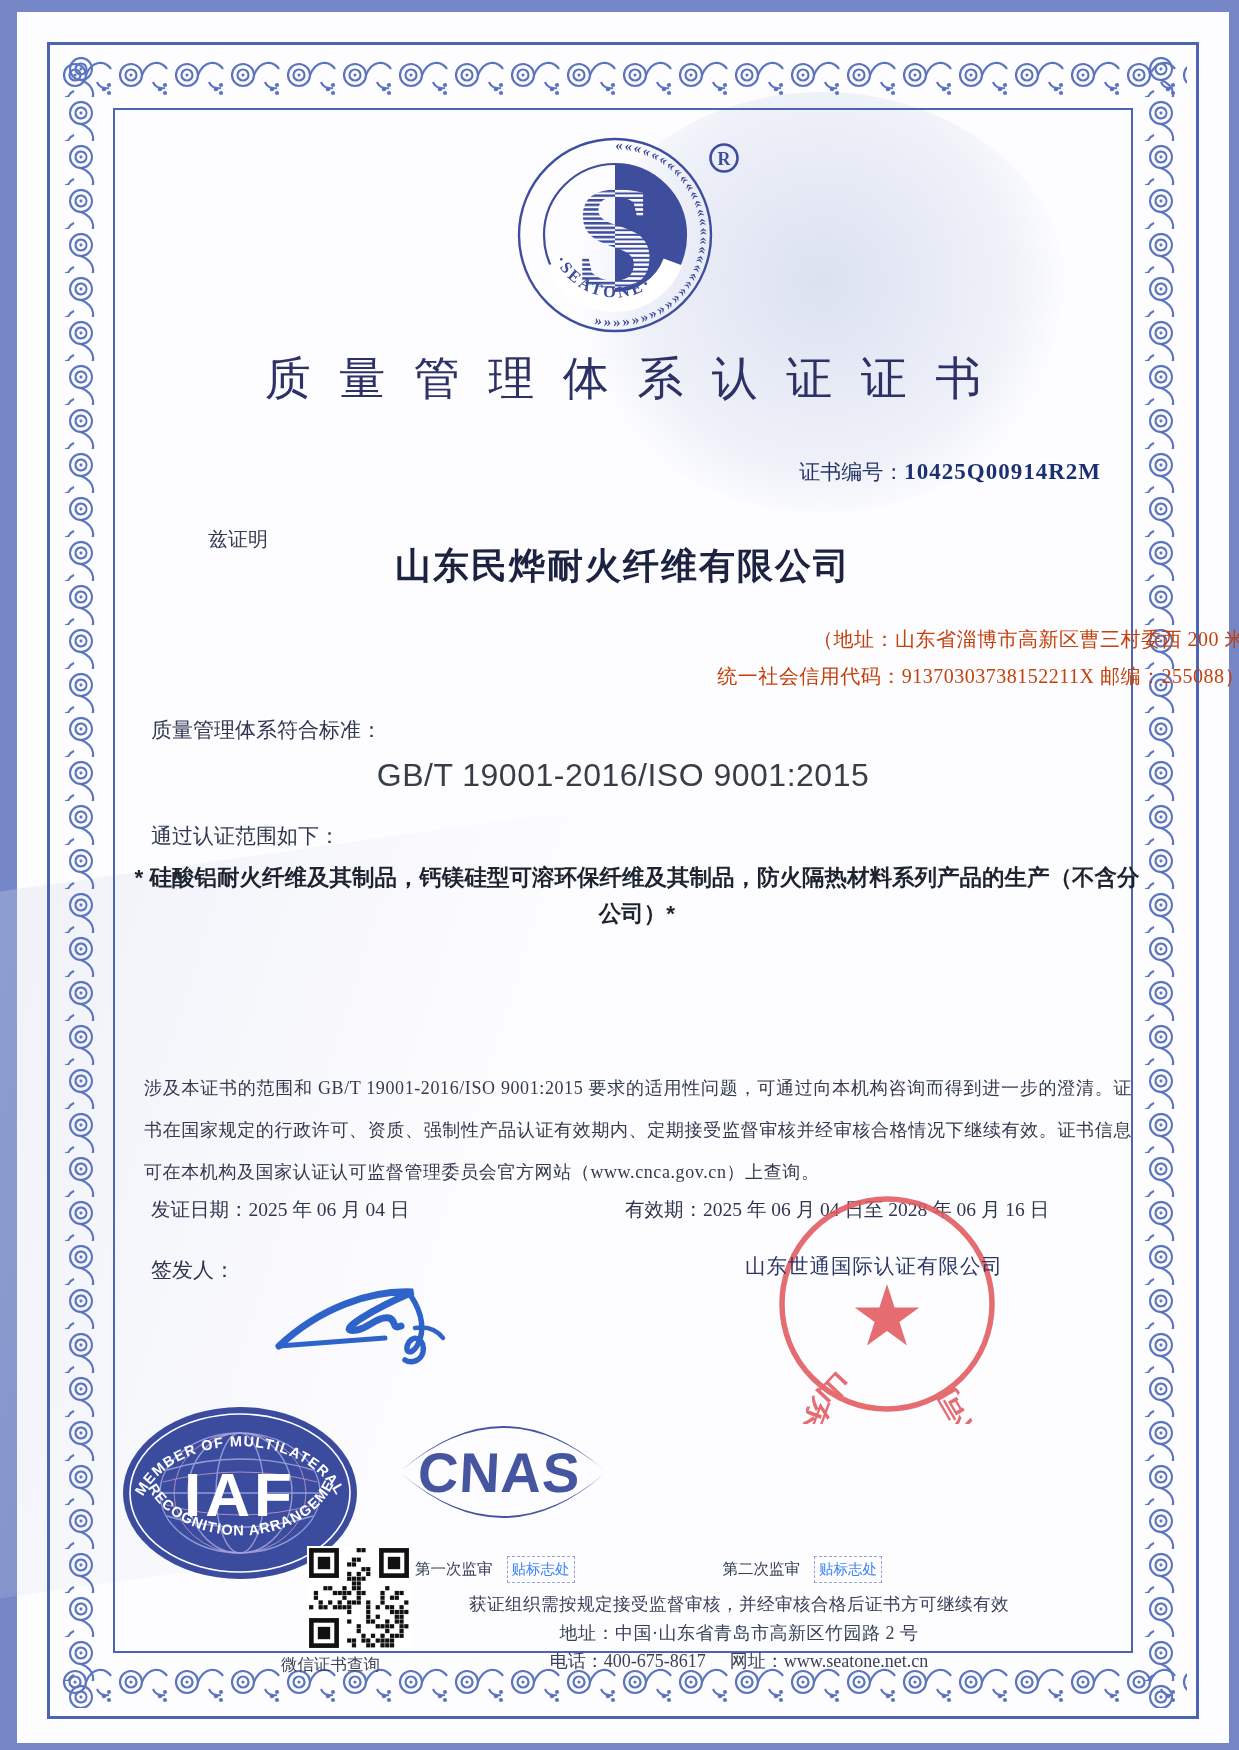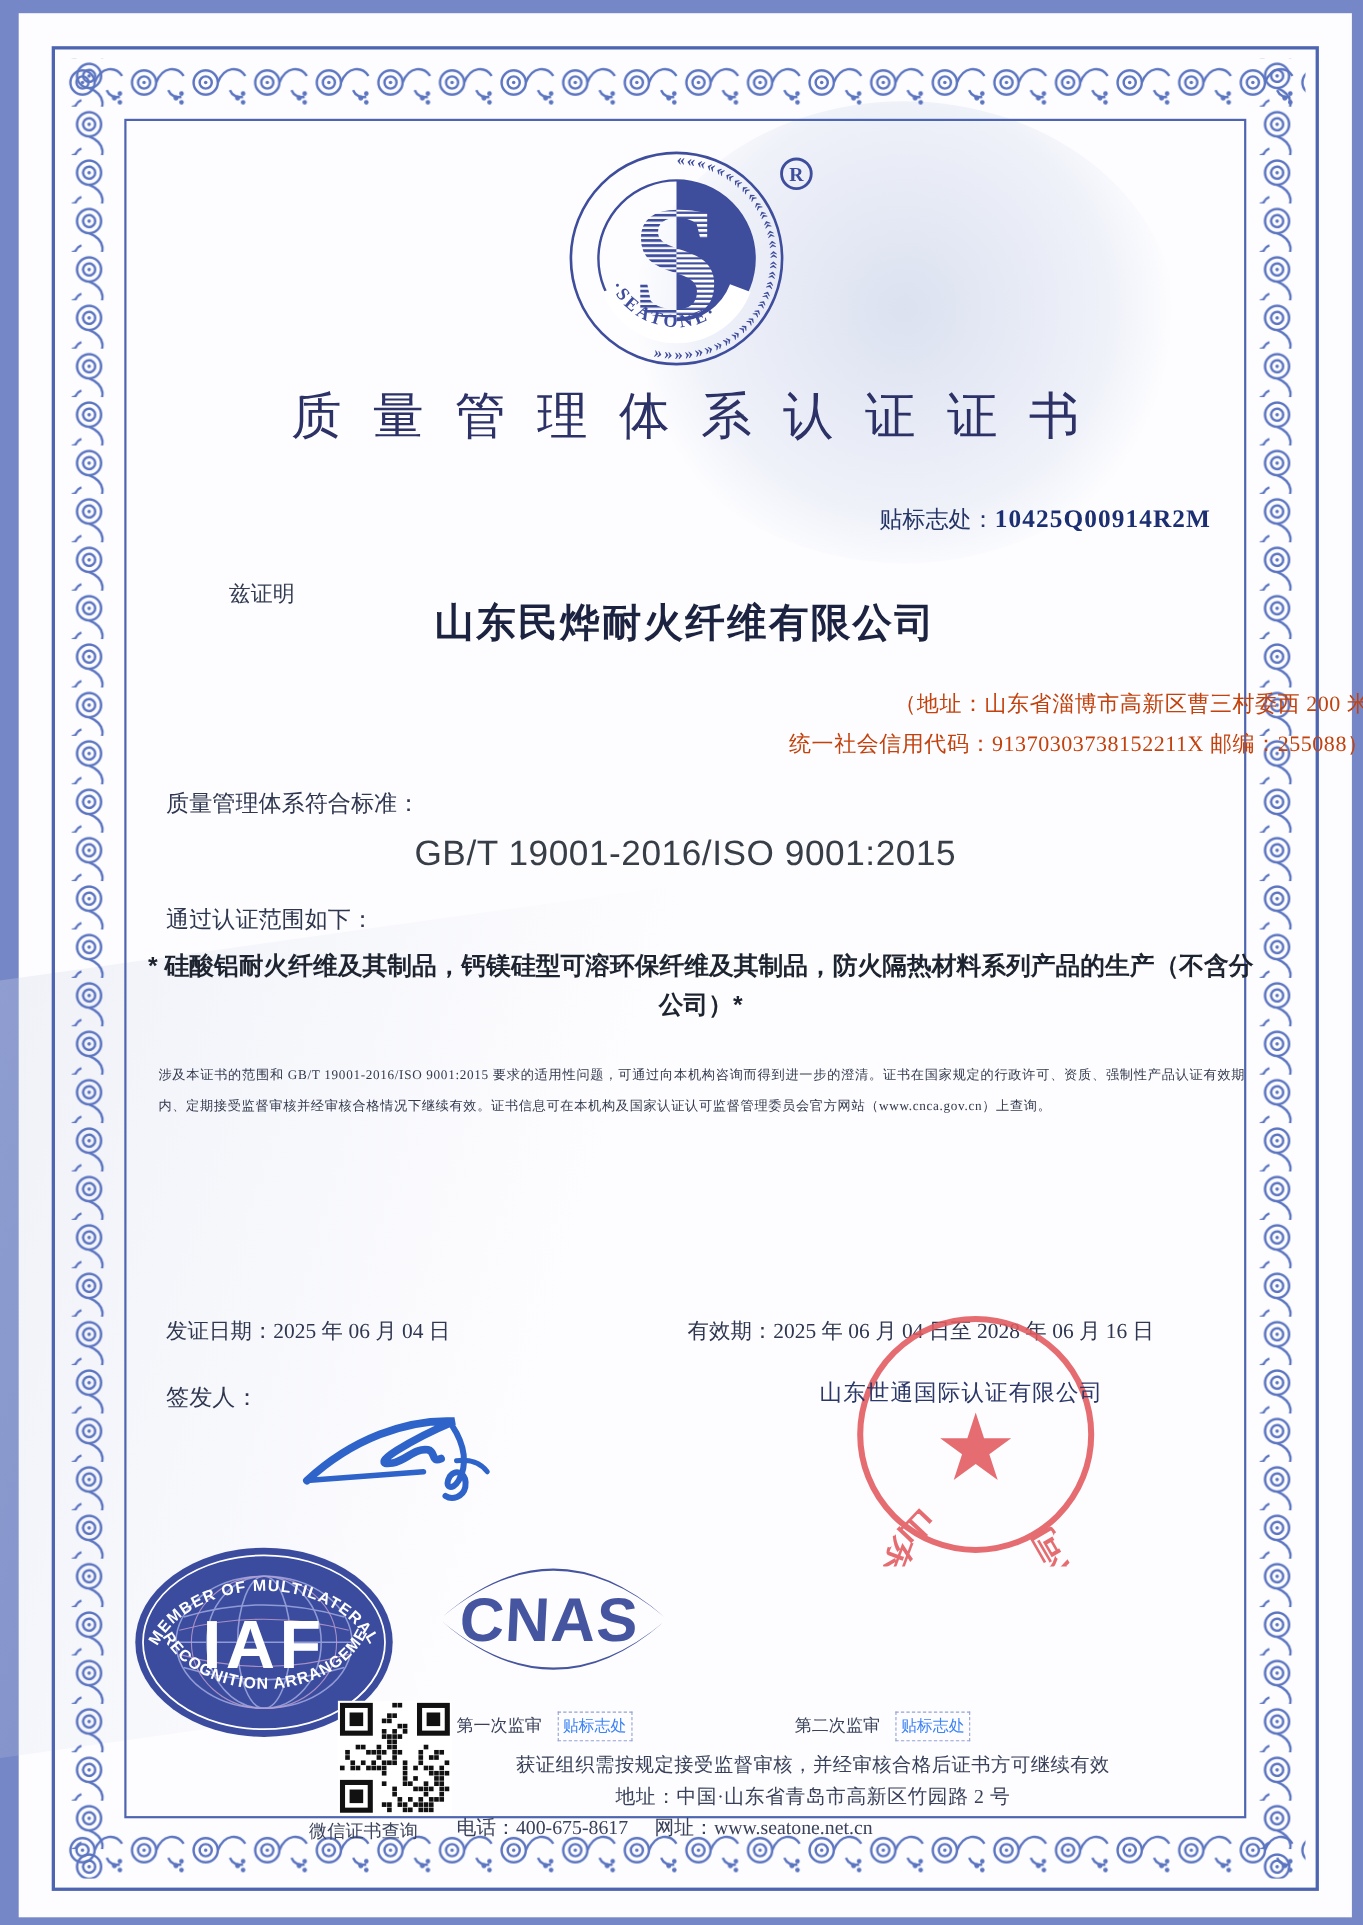--- a/index.html
+++ b/index.html
@@ -43,21 +43,21 @@
   .addr2 { top:651px; }
 
   .lbl { font-size:21px; color:#2f3750; }
   .std-label  { top:704px; left:134px; }
   .standard   { top:745px; left:0; width:100%; text-align:center; font-size:32px; color:#383e47;
                 font-family:"Liberation Sans","DejaVu Sans",sans-serif; letter-spacing:.5px; }
   .scope-label{ top:810px; left:134px; }
   .scope { top:848px; left:115px; width:1010px; text-align:center; font-size:22.5px; font-weight:bold;
            color:#1d2430; line-height:1.62; font-family:"Liberation Sans","DejaVu Sans",sans-serif; }
 
-  .note { top:952px; left:127px; width:988px; font-size:12px; color:#333a4e; line-height:2.33;
+  .note { top:1056px; left:127px; width:988px; font-size:18px; color:#333a4e; line-height:2.33;
           text-align:justify; letter-spacing:.6px; }
 
   .dates { top:1184px; left:0; width:100%; font-size:19.5px; color:#2f3750; }
   .issue    { position:absolute; left:134px; top:0; white-space:nowrap; }
   .validity { position:absolute; left:608px; top:0; white-space:nowrap; }
 
   .signer { top:1244px; left:134px; font-size:21px; color:#2f3750; }
   .issuer { top:1240px; left:728px; font-size:20.5px; color:#2b3766; z-index:7; letter-spacing:1px; }
 
   .signature { top:1256px; left:248px; width:205px; height:100px; z-index:6; }
@@ -72,21 +72,21 @@
 
   .qr { top:1534px; left:290px; width:104px; height:104px; }
   .qr-caption { top:1642px; left:264px; width:156px; text-align:left; font-size:16.5px; color:#3a425a; }
 
   .footer { top:1544px; left:398px; width:648px; color:#39415a; }
   .audit-row { display:flex; align-items:center; gap:14px; font-size:15.5px; }
   .audit-row .gap { width:120px; }
   .sticker-box { border:1.5px dashed #94a3d2; padding:3px 4px; font-size:14.5px; color:#3b82f6; }
   .f-notice { margin-top:9px; text-align:center; font-size:17.5px; letter-spacing:.5px; }
   .f-addr   { margin-top:5px; text-align:center; font-size:18px; letter-spacing:.5px; }
-  .f-last   { margin-top:4px; text-align:center; font-size:18px; display:flex; gap:24px; }
+  .f-last   { margin-top:4px; text-align:center; font-size:18px; display:flex; justify-content:center; gap:24px; }
   .f-last span { white-space:nowrap; }
 </style>
 </head>
 <body>
 
 <div class="page">
   <div class="paper">
 
     <div class="wm-globe"></div>
     <div class="wm-sweep"></div>
@@ -202,21 +202,21 @@
       </text>
       <g>
         <circle cx="207" cy="28" r="13.5" fill="none" stroke="#3f4d9d" stroke-width="2.6"></circle>
         <text x="207" y="34.5" text-anchor="middle" font-size="18" font-weight="bold" fill="#3f4d9d" font-family="Liberation Serif, serif">R</text>
       </g>
     </svg>
 
     <div class="abs title">质量管理体系认证证书</div>
 
     <div class="abs certno">
-      <span>贴标志处：</span><span class="num">10425Q00914R2M</span>
+      <span>证书编号：</span><span class="num">10425Q00914R2M</span>
     </div>
 
     <div class="abs hereby">兹证明</div>
     <div class="abs company">山东民烨耐火纤维有限公司</div>
     <div class="abs addr addr1">（地址：山东省淄博市高新区曹三村委西 200 米</div>
     <div class="abs addr addr2">统一社会信用代码：91370303738152211X 邮编：255088）</div>
 
     <div class="abs lbl std-label">质量管理体系符合标准：</div>
     <div class="abs standard">GB/T 19001-2016/ISO 9001:2015</div>
     <div class="abs lbl scope-label">通过认证范围如下：</div>

